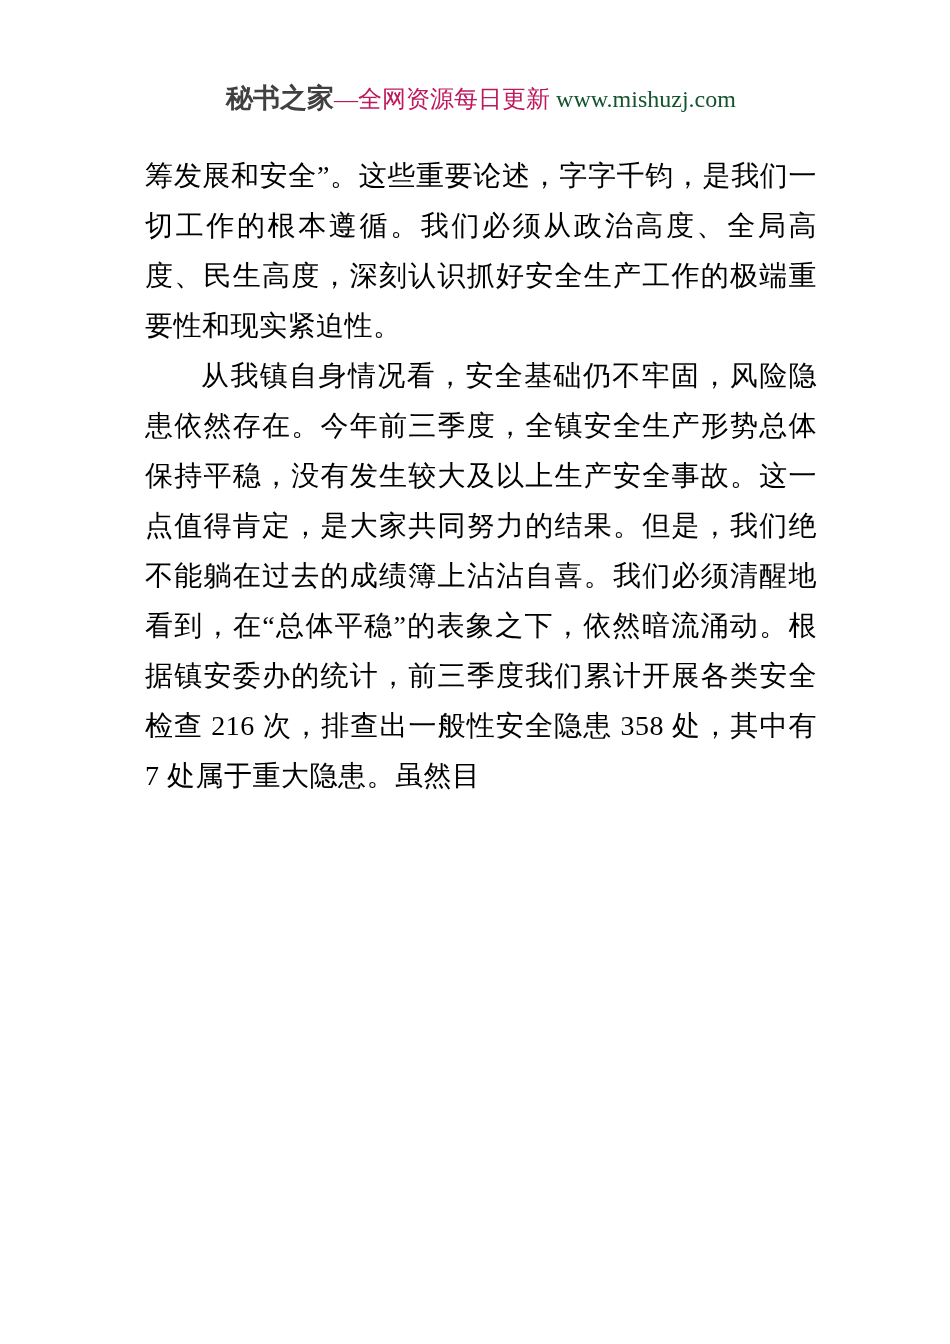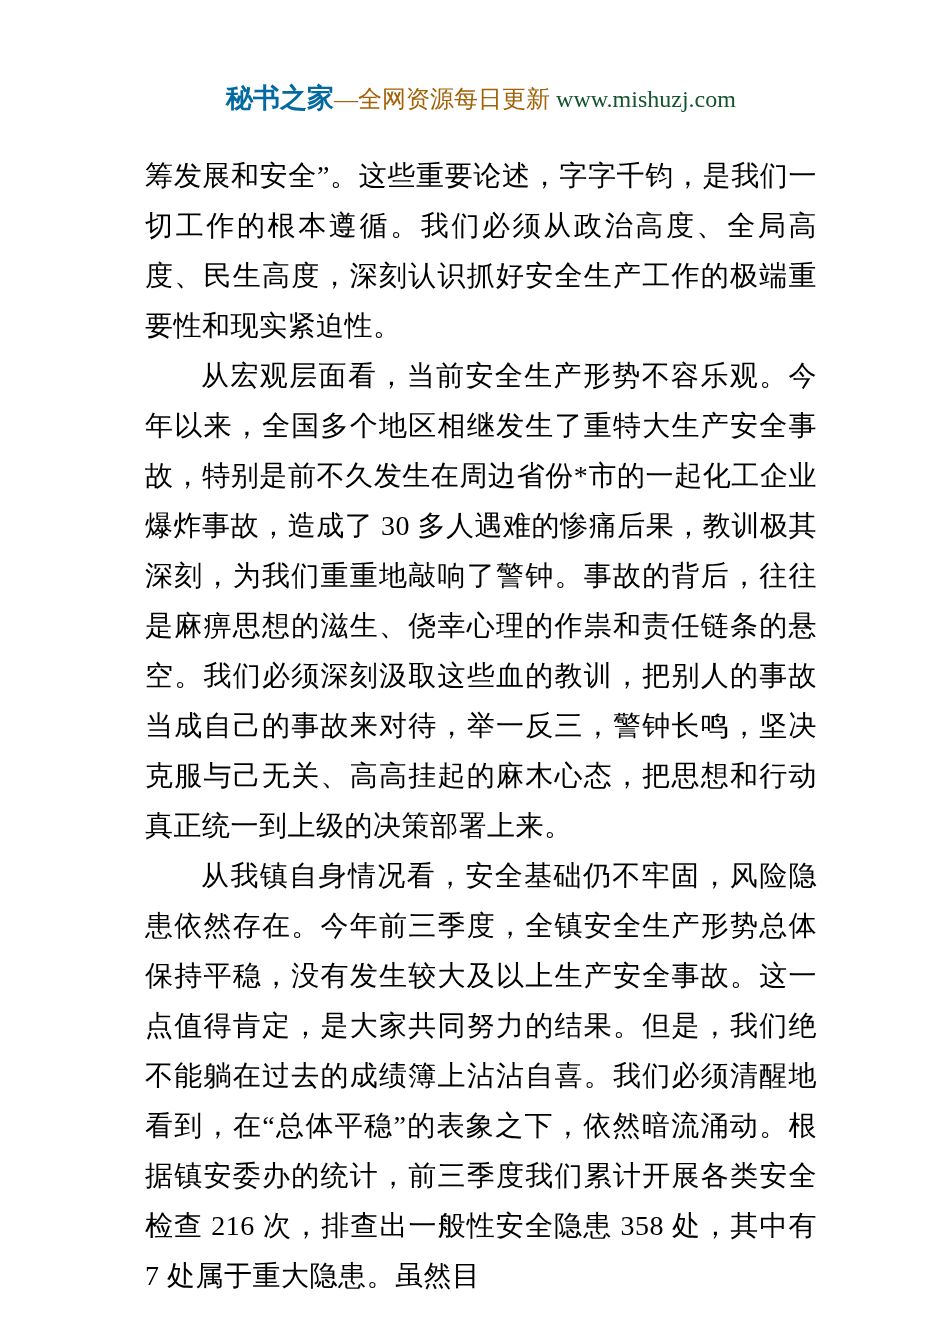--- a/index.html
+++ b/index.html
@@ -50,22 +50,21 @@
   .para.indent {
     text-indent: 2em;
   }
 </style>
 </head>
 <body>
 
 <div class="page">
 
   <div class="header">
-    <span class="brand" style="color: #0369a1;">秘书之家</span><span class="tagline" style="color: #a16207;">—全网资源每日更新 </span><span class="url" style="color: #14532d;">www.mishuzj.com</span>
+    <span class="brand" style="color: #404040;">秘书之家</span><span class="tagline" style="color: #be185d;">—全网资源每日更新 </span><span class="url" style="color: #14532d;">www.mishuzj.com</span>
   </div>
 
   <div class="body-text">
     <p class="para">筹发展和安全”。这些重要论述，字字千钧，是我们一切工作的根本遵循。我们必须从政治高度、全局高度、民生高度，深刻认识抓好安全生产工作的极端重要性和现实紧迫性。</p>
-    <p class="para indent">从宏观层面看，当前安全生产形势不容乐观。今年以来，全国多个地区相继发生了重特大生产安全事故，特别是前不久发生在周边省份*市的一起化工企业爆炸事故，造成了 30 多人遇难的惨痛后果，教训极其深刻，为我们重重地敲响了警钟。事故的背后，往往是麻痹思想的滋生、侥幸心理的作祟和责任链条的悬空。我们必须深刻汲取这些血的教训，把别人的事故当成自己的事故来对待，举一反三，警钟长鸣，坚决克服与己无关、高高挂起的麻木心态，把思想和行动真正统一到上级的决策部署上来。</p>
     <p class="para indent">从我镇自身情况看，安全基础仍不牢固，风险隐患依然存在。今年前三季度，全镇安全生产形势总体保持平稳，没有发生较大及以上生产安全事故。这一点值得肯定，是大家共同努力的结果。但是，我们绝不能躺在过去的成绩簿上沾沾自喜。我们必须清醒地看到，在“总体平稳”的表象之下，依然暗流涌动。根据镇安委办的统计，前三季度我们累计开展各类安全检查 216 次，排查出一般性安全隐患 358 处，其中有 7 处属于重大隐患。虽然目</p>
   </div>
 
 </div>
 
 </body></html>

